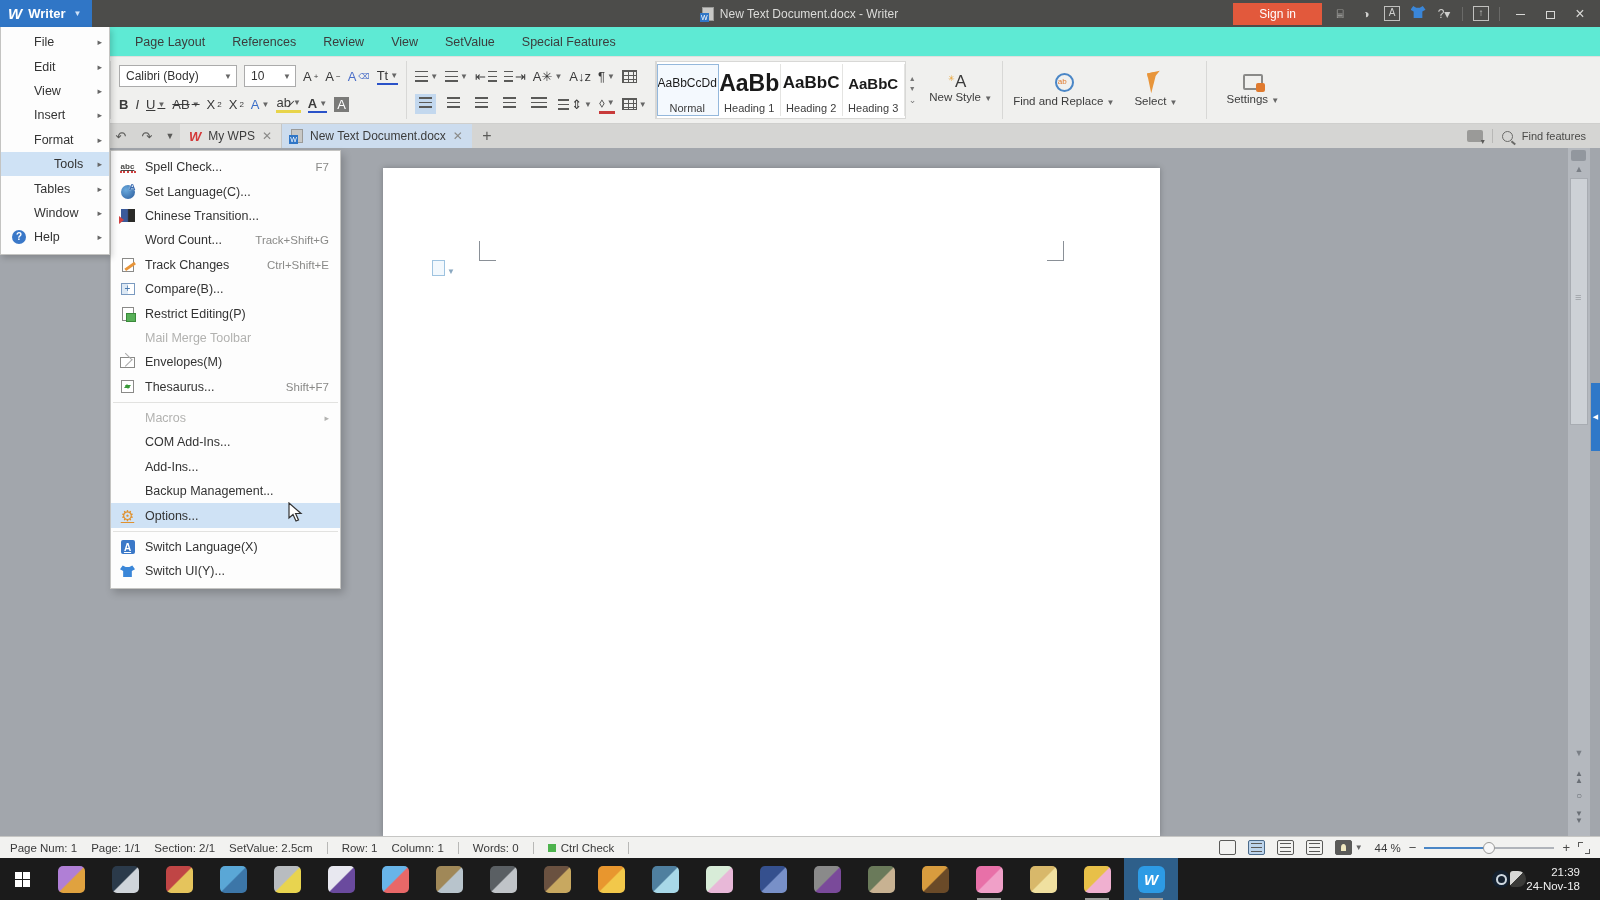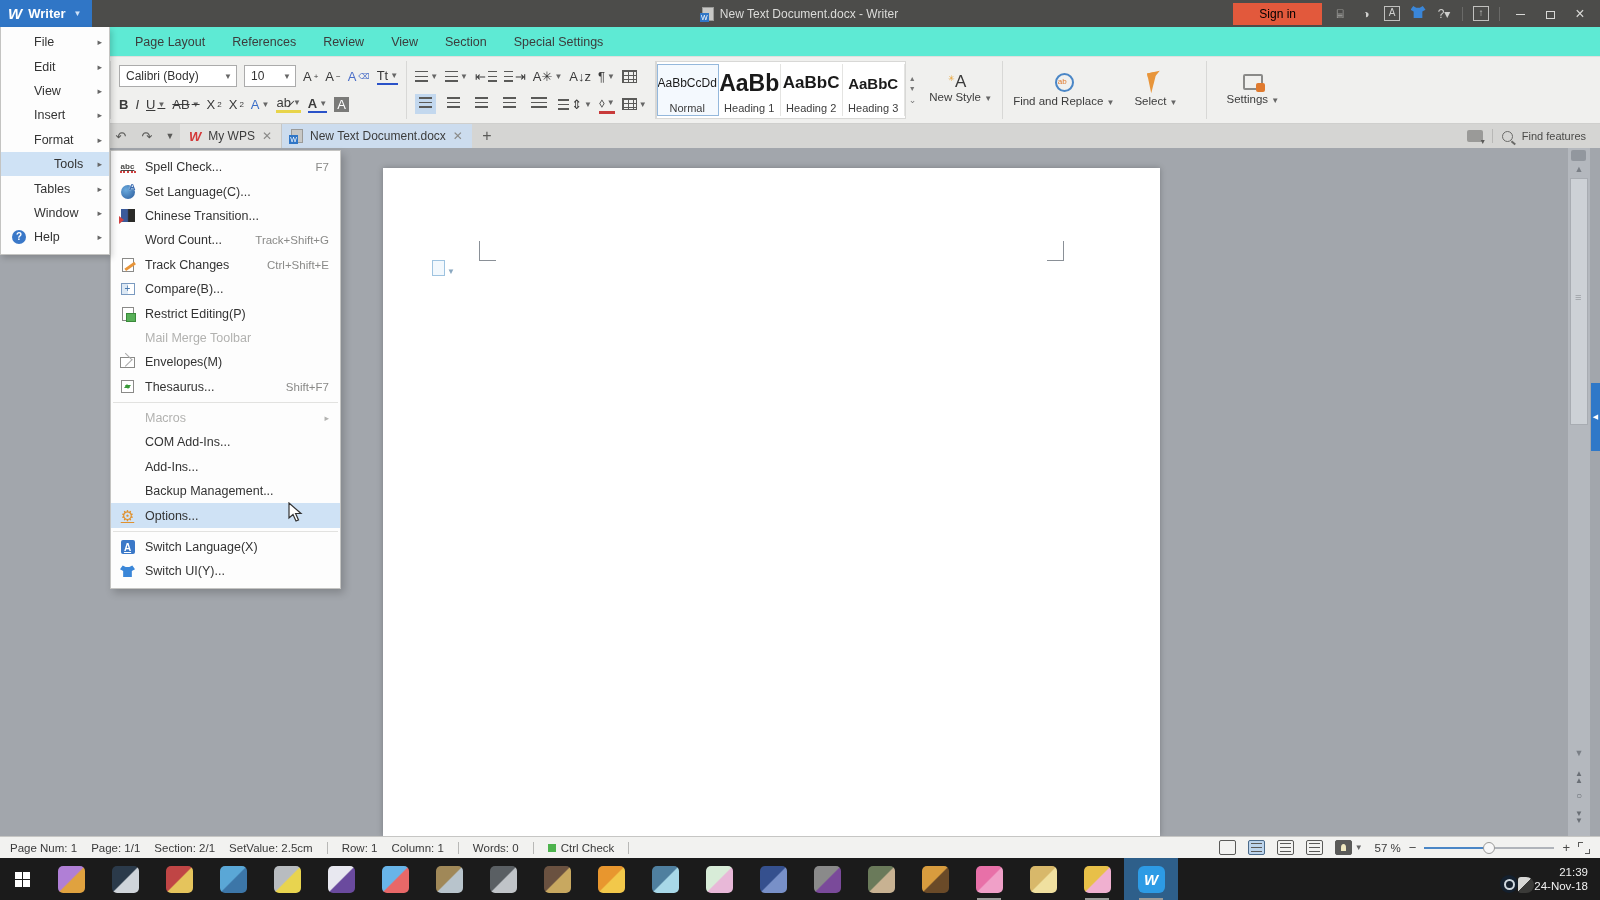--- a/index.html
+++ b/index.html
@@ -10,21 +10,21 @@
   
   .titlebar { position:absolute; left:0; top:0; width:1600px; height:27px; background:#4c4c4a; display:flex; align-items:center; }
   .writer-btn { position:absolute; left:0; top:0; width:92px; height:27px; background:#3076c6; color:#fff; display:flex; align-items:center; gap:6px; padding:0 8px; cursor:pointer; }
   .writer-w { font-weight:bold; font-size:15px; font-style:italic; }
   .writer-label { font-weight:bold; font-size:13px; }
   .writer-caret { font-size:8px; color:#cfe2f8; margin-left:2px; }
   .tb-title { position:absolute; left:0; right:0; top:0; height:27px; display:flex; align-items:center; justify-content:center; gap:6px; color:#dcdcda; font-size:12px; pointer-events:none; }
   .doc-ico { width:12px; height:14px; background:#c8c8c6; border:1px solid #9a9a98; position:relative; }
   .doc-ico::after { content:"W"; position:absolute; left:-3px; bottom:-2px; width:9px; height:9px; background:#3076c6; color:#fff; font-size:7px; line-height:9px; text-align:center; }
   .tb-right { position:absolute; right:0; top:0; height:27px; display:flex; align-items:center; gap:10px; padding-right:10px; }
-  .signin { background:#e2593c; color:#000000; font-size:12px; padding:5px 26px; height:22px; display:flex; align-items:center; cursor:pointer; }
+  .signin { background:#e2593c; color:#ffffff; font-size:12px; padding:5px 26px; height:22px; display:flex; align-items:center; cursor:pointer; }
   .tb-ic { color:#d0d0ce; font-size:12px; width:16px; text-align:center; cursor:pointer; }
   .tb-ic.boxed { border:1px solid #c0c0be; font-size:10px; line-height:12px; height:15px; }
   .tb-sep { width:1px; height:14px; background:#6a6a68; }
   .win-btn { color:#d8d8d6; width:20px; text-align:center; font-size:13px; cursor:pointer; }
   .min-glyph { display:inline-block; width:9px; height:1px; background:#d8d8d6; vertical-align:middle; }
   .max-glyph { display:inline-block; width:9px; height:8px; border:1px solid #d8d8d6; vertical-align:middle; }
 
   
   .ribbon-tabs { position:absolute; left:0; top:27px; width:1600px; height:30px; background:#5eead4; display:flex; align-items:center; gap:27px; padding-left:135px; border-bottom:1px solid #e0e0de; }
   .rtab { font-size:12.5px; color:#3c3c3c; cursor:pointer; }
@@ -134,21 +134,21 @@
   .winlogo { width:15px; height:15px; background:
       linear-gradient(#fff,#fff) 0 0/7px 7px no-repeat,
       linear-gradient(#fff,#fff) 8px 0/7px 7px no-repeat,
       linear-gradient(#fff,#fff) 0 8px/7px 7px no-repeat,
       linear-gradient(#fff,#fff) 8px 8px/7px 7px no-repeat; }
   .appcell { width:54px; height:42px; display:flex; align-items:center; justify-content:center; position:relative; cursor:pointer; }
   .appcell.active { background:#2e5f8a; }
   .appcell .runbar { position:absolute; left:15px; bottom:0; width:24px; height:2px; background:#9a9a98; }
   .appico { width:27px; height:27px; border-radius:5px; }
   .wps-tile { width:27px; height:27px; border-radius:6px; background:#2d9be5; color:#fff; font-weight:bold; font-style:italic; font-size:15px; display:flex; align-items:center; justify-content:center; }
-  .tray { margin-left:auto; display:flex; align-items:flex-end; gap:0; padding-right:12px; }
+  .tray { margin-left:auto; display:flex; align-items:center; gap:0; padding-right:20px; }
   .tray-ic1 { width:18px; height:18px; border-radius:50%; background:#14202e; position:relative; cursor:pointer; }
   .tray-ic1::after { content:""; position:absolute; left:4px; top:4px; width:7px; height:7px; border-radius:50%; border:2px solid #cfd8e0; }
   .tray-ic2 { width:16px; height:16px; background:linear-gradient(135deg,#d8d8d6 45%,#3a3a38 46%); border-radius:3px 8px 8px 3px; cursor:pointer; }
   .clock { text-align:right; color:#f0f0f0; font-size:11.5px; line-height:14px; cursor:default; }
 
   
   .menu-panel { position:absolute; left:0; top:27px; width:110px; background:#fdfdfd; border:1px solid #c4c4c2; border-top:none; box-shadow:2px 3px 6px rgba(0,0,0,0.18); padding:3px 0 4px; z-index:60; }
   .menu-item { height:24.4px; display:flex; align-items:center; padding:0 7px 0 10px; font-size:12.5px; color:#333; cursor:pointer; }
   .menu-item .mi-ico { width:16px; margin-right:7px; display:flex; align-items:center; justify-content:center; }
   .menu-item .mi-label { flex:1; }
@@ -220,22 +220,22 @@
       <span class="win-btn"><span class="max-glyph"></span></span>
       <span class="win-btn" style="font-size:16px">×</span>
     </div>
   </div>
 
   <div class="ribbon-tabs" id="ribbonTabs">
       <span class="rtab">Page Layout</span>
       <span class="rtab">References</span>
       <span class="rtab">Review</span>
       <span class="rtab">View</span>
-      <span class="rtab">Section</span>
-      <span class="rtab">Special Settings</span>
+      <span class="rtab">SetValue</span>
+      <span class="rtab">Special Features</span>
     </div>
 
   <div class="ribbon">
     <div class="fp">
       <span class="fp-brush"></span>
       <span class="fp-label" style="white-space:pre-line">Format
 Painter</span>
     </div>
     <div class="rsep"></div>
     <div class="rgroup">
@@ -412,21 +412,21 @@
     <div class="sb-right">
       <span class="sbi"></span>
       <span class="sbi lines activeview"></span>
       <span class="sbi lines"></span>
       <span class="sbi lines"></span>
       <span style="display:flex;align-items:center;gap:3px">
         <span class="sbi dark"></span>
         <span class="caret">▼</span>
       </span>
       <div class="zoomctl">
-        <span>57 %</span>
+        <span>44 %</span>
         <span class="pm">−</span>
         <span class="zoom-track">
           <span class="zoom-fill"></span>
           <span class="zoom-thumb"></span>
         </span>
         <span class="pm">+</span>
         <span class="fit-ic"></span>
       </div>
     </div>
   </div>

